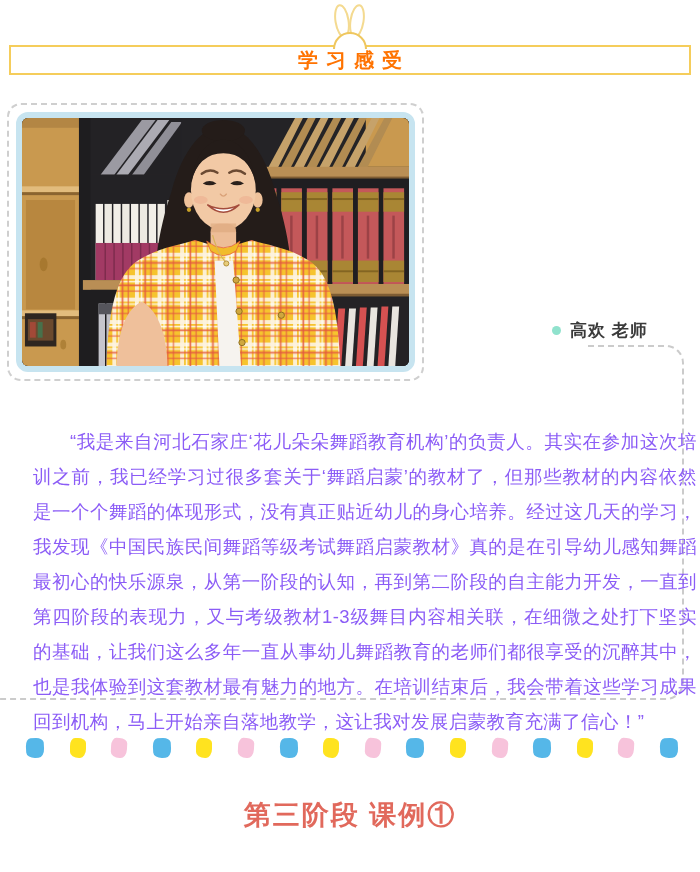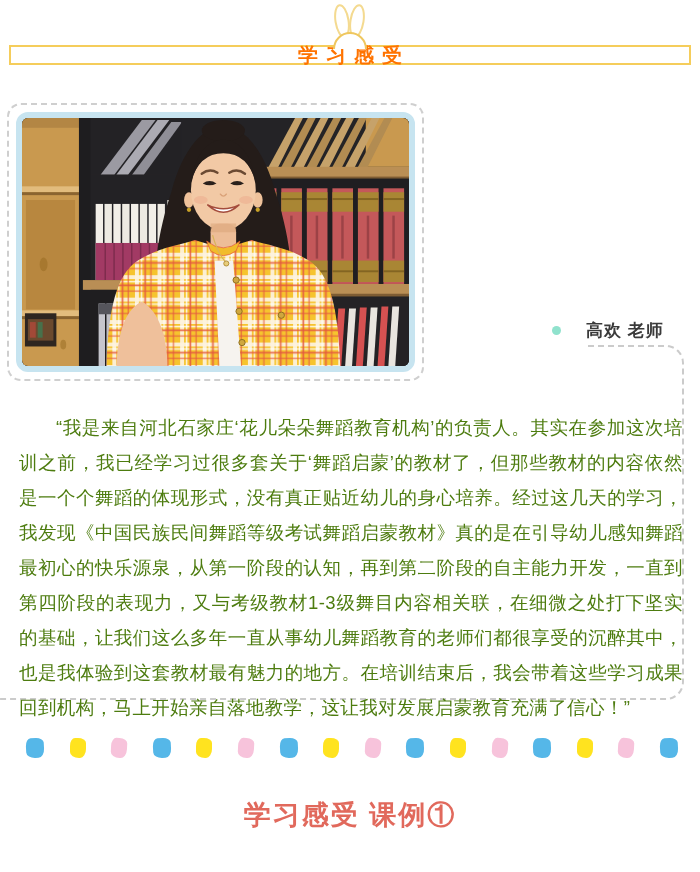--- a/index.html
+++ b/index.html
@@ -3,45 +3,45 @@
 <meta charset="utf-8">
 <style>
   html,body{margin:0;padding:0;background:#fff;}
   .page{position:relative;width:700px;height:872px;background:#fff;overflow:hidden;
         font-family:"Liberation Sans",sans-serif;}
 
   
   .rabbit{position:absolute;left:320px;top:4px;width:60px;height:46px;z-index:5;}
 
   
-  .header-box{position:absolute;left:9px;top:45px;width:682px;height:20px;
+  .header-box{position:absolute;left:9px;top:45px;width:682px;height:30px;
               border:2px solid #F5CD5B;box-sizing:border-box;background:#fff;z-index:4;
               display:flex;align-items:center;justify-content:center;}
   .header-title{font-size:20px;font-weight:bold;color:#FF7300;
                 letter-spacing:8px;padding-left:8px;}
 
   
   .quote-box{position:absolute;left:-30px;top:345px;width:714px;height:355px;
              border:2px dashed #CBCBCB;border-radius:18px;box-sizing:border-box;z-index:0;}
   .quote-mask{position:absolute;left:0;top:341px;width:584px;height:10px;background:#fff;z-index:1;}
-  .quote-text{position:absolute;left:19px;top:410px;width:664px;margin:0;z-index:1;
-              font-size:18.5px;line-height:35px;color:#4d7c0f;text-align:justify;
+  .quote-text{position:absolute;left:19px;top:410px;width:664px;margin:14px;z-index:1;
+              font-size:18.5px;line-height:35px;color:#8b5cf6;text-align:justify;
               text-indent:2em;letter-spacing:0.4px;}
 
   
   .photo-card{position:absolute;left:7px;top:103px;width:417px;height:278px;
               border:2px dashed #CFCFCF;border-radius:14px;box-sizing:border-box;
               background:#fff;z-index:2;padding:7px;}
   .photo-frame{width:100%;height:100%;box-sizing:border-box;border:6px solid #C7E4F0;
                border-radius:12px;overflow:hidden;background:#2B292C;}
   .photo-frame svg{display:block;width:100%;height:100%;}
 
   
   .teacher-label{position:absolute;left:552px;top:319px;display:flex;align-items:center;
-                 gap:25px;z-index:3;}
+                 gap:9px;z-index:3;}
   .teacher-dot{width:9px;height:9px;border-radius:50%;background:#90E2CD;}
   .teacher-name{font-size:17px;font-weight:bold;color:#3A3A3A;letter-spacing:1px;}
 
   
   .divider{position:absolute;left:26px;top:737px;width:652px;height:22px;
            display:flex;justify-content:space-between;align-items:center;z-index:1;}
   .sq{display:block;width:16px;height:20px;
       border-radius:5px 8px 6px 9px / 8px 5px 9px 6px;}
 
   
@@ -278,15 +278,15 @@
       <span class="sq" style="background: rgb(247, 195, 219); transform: rotate(3deg);"></span>
       <span class="sq" style="background: rgb(85, 183, 232); transform: rotate(-3deg); width: 18px;"></span>
       <span class="sq" style="background: rgb(255, 227, 31); transform: rotate(0deg);"></span>
       <span class="sq" style="background: rgb(247, 195, 219); transform: rotate(3deg);"></span>
       <span class="sq" style="background: rgb(85, 183, 232); transform: rotate(-3deg); width: 18px;"></span>
       <span class="sq" style="background: rgb(255, 227, 31); transform: rotate(0deg);"></span>
       <span class="sq" style="background: rgb(247, 195, 219); transform: rotate(3deg);"></span>
       <span class="sq" style="background: rgb(85, 183, 232); transform: rotate(-3deg); width: 18px;"></span>
     </div>
 
-  <div class="stage-title" style="color: rgb(225, 105, 92);">学习感受 课例①</div>
+  <div class="stage-title" style="color: rgb(225, 105, 92);">第三阶段 课例①</div>
 
 </div>
 
 </body></html>

